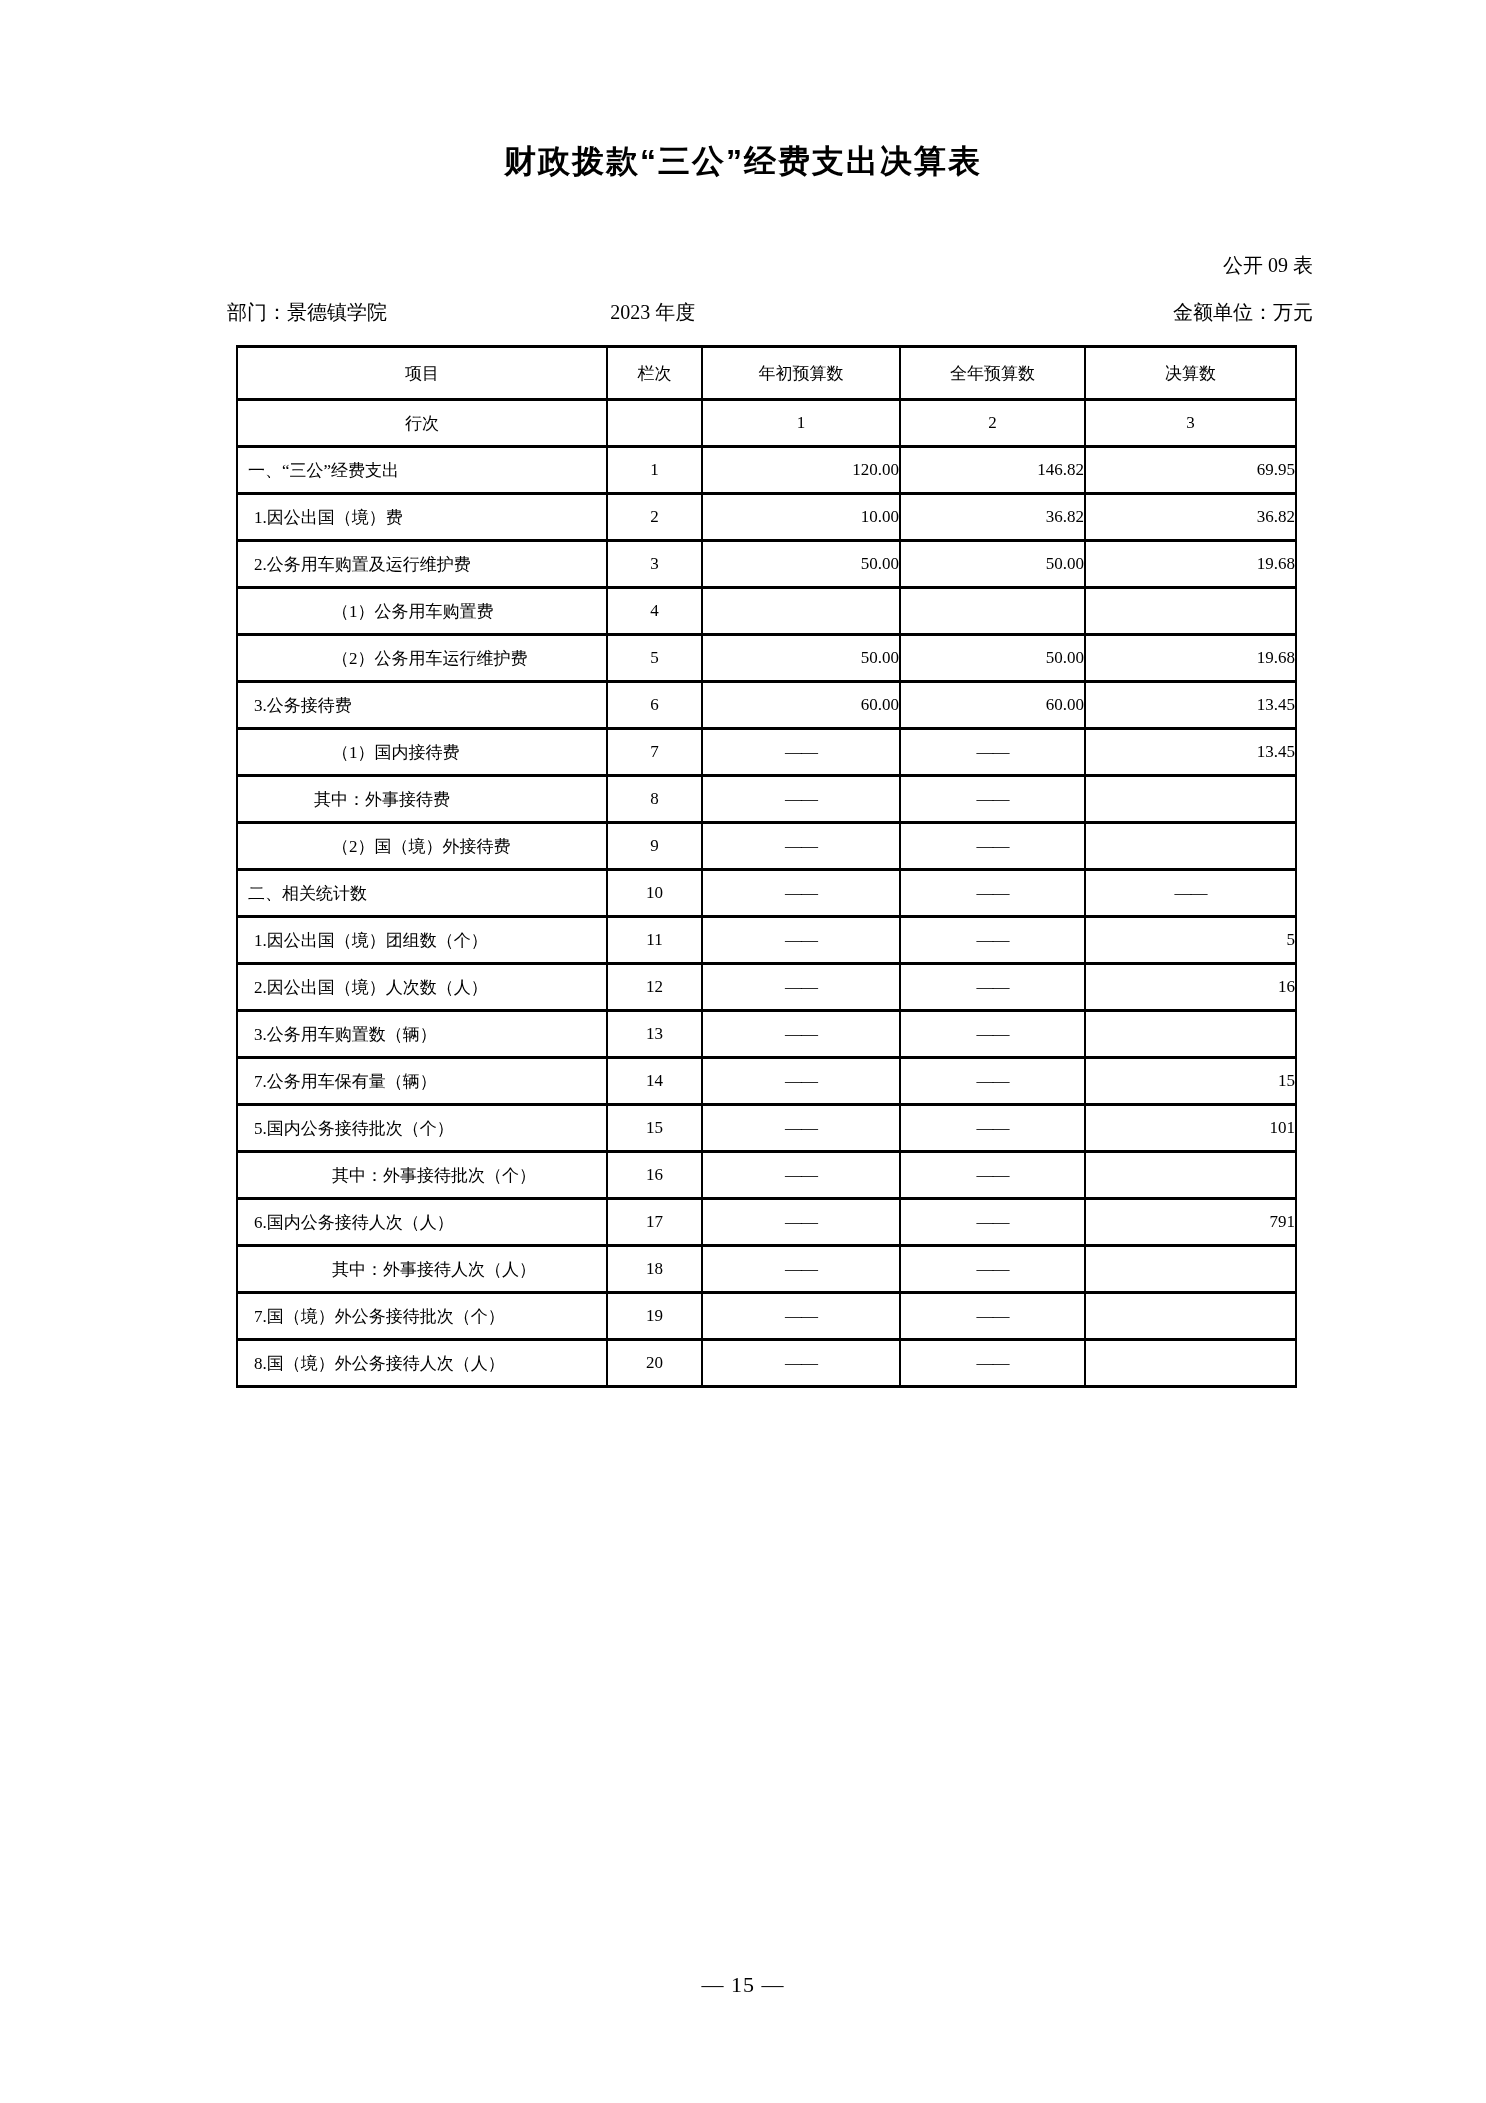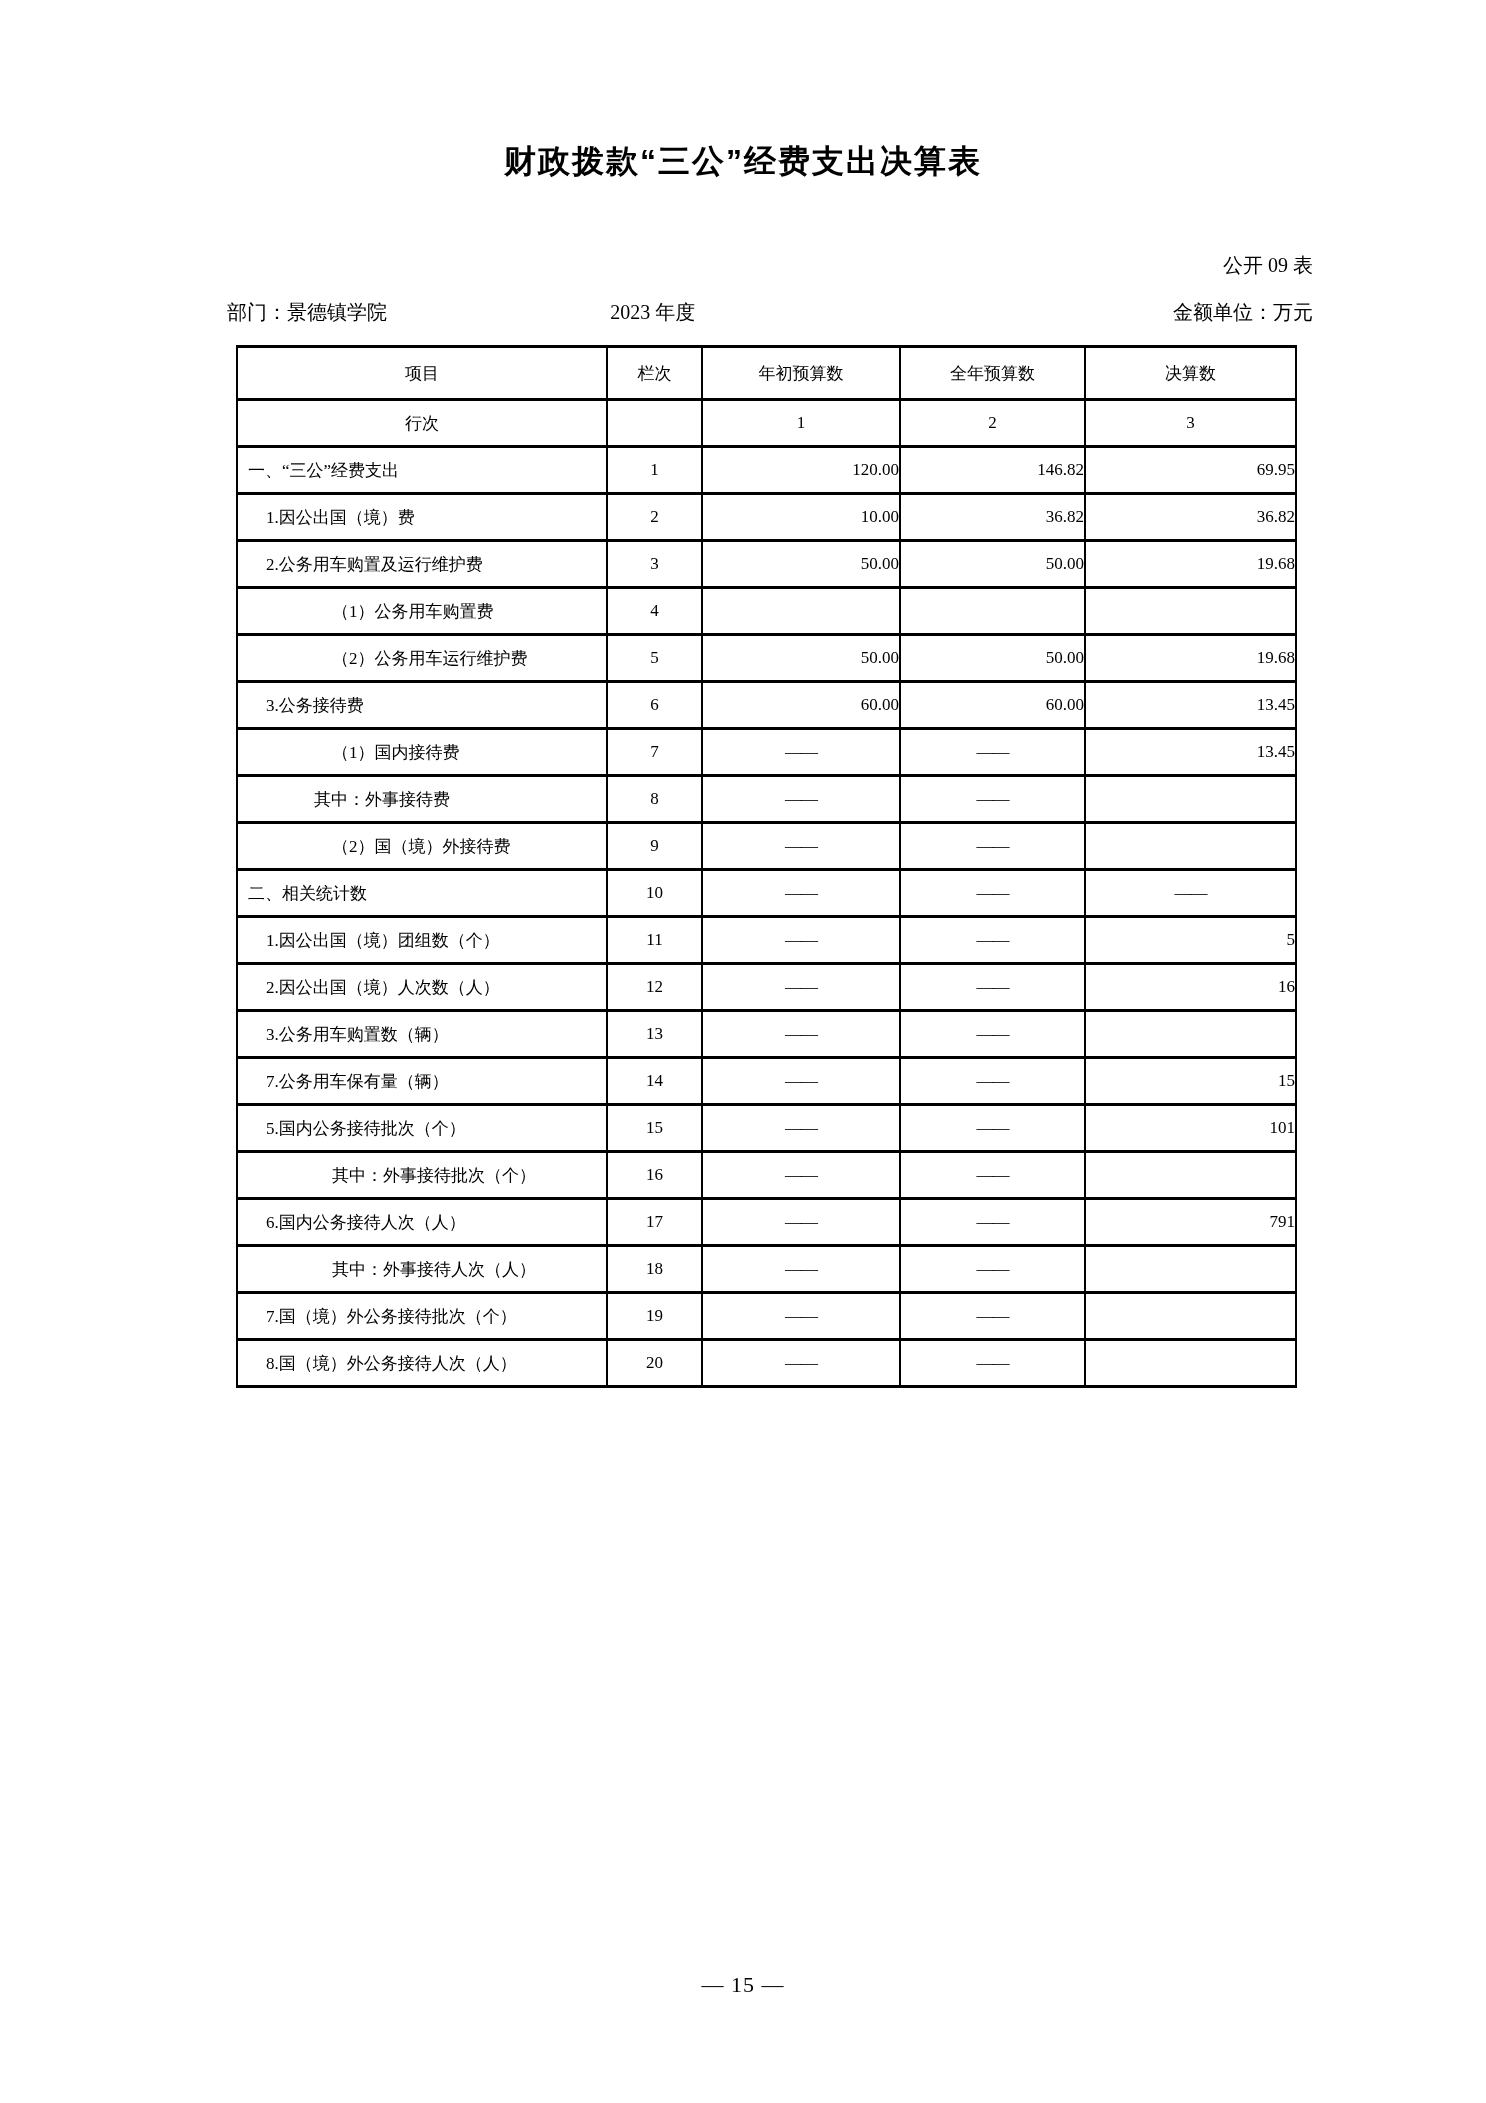--- a/index.html
+++ b/index.html
@@ -51,21 +51,21 @@
     font-weight:normal;
     overflow:hidden;
     white-space:nowrap;
   }
   .budget-table thead tr:first-child th { height:50px; }
   .c-center { text-align:center; }
   .c-num    { text-align:right; padding-right:14px; }
   .c-num.dash { text-align:center; padding-right:0; letter-spacing:-1px; }
   .c-item   { text-align:left; }
   .c-item.lv0 { padding-left:10px; }
-  .c-item.lv1 { padding-left:28px; }
+  .c-item.lv1 { padding-left:16px; }
   .c-item.lv2 { padding-left:94px; }
   .c-item.lv3 { padding-left:76px; }
 
   .notes {
     position:absolute; top:1352px; left:227px; width:1074px;
     font-size:19px;
     font-weight:600;
     line-height:2.35;
     text-align:justify;
   }

